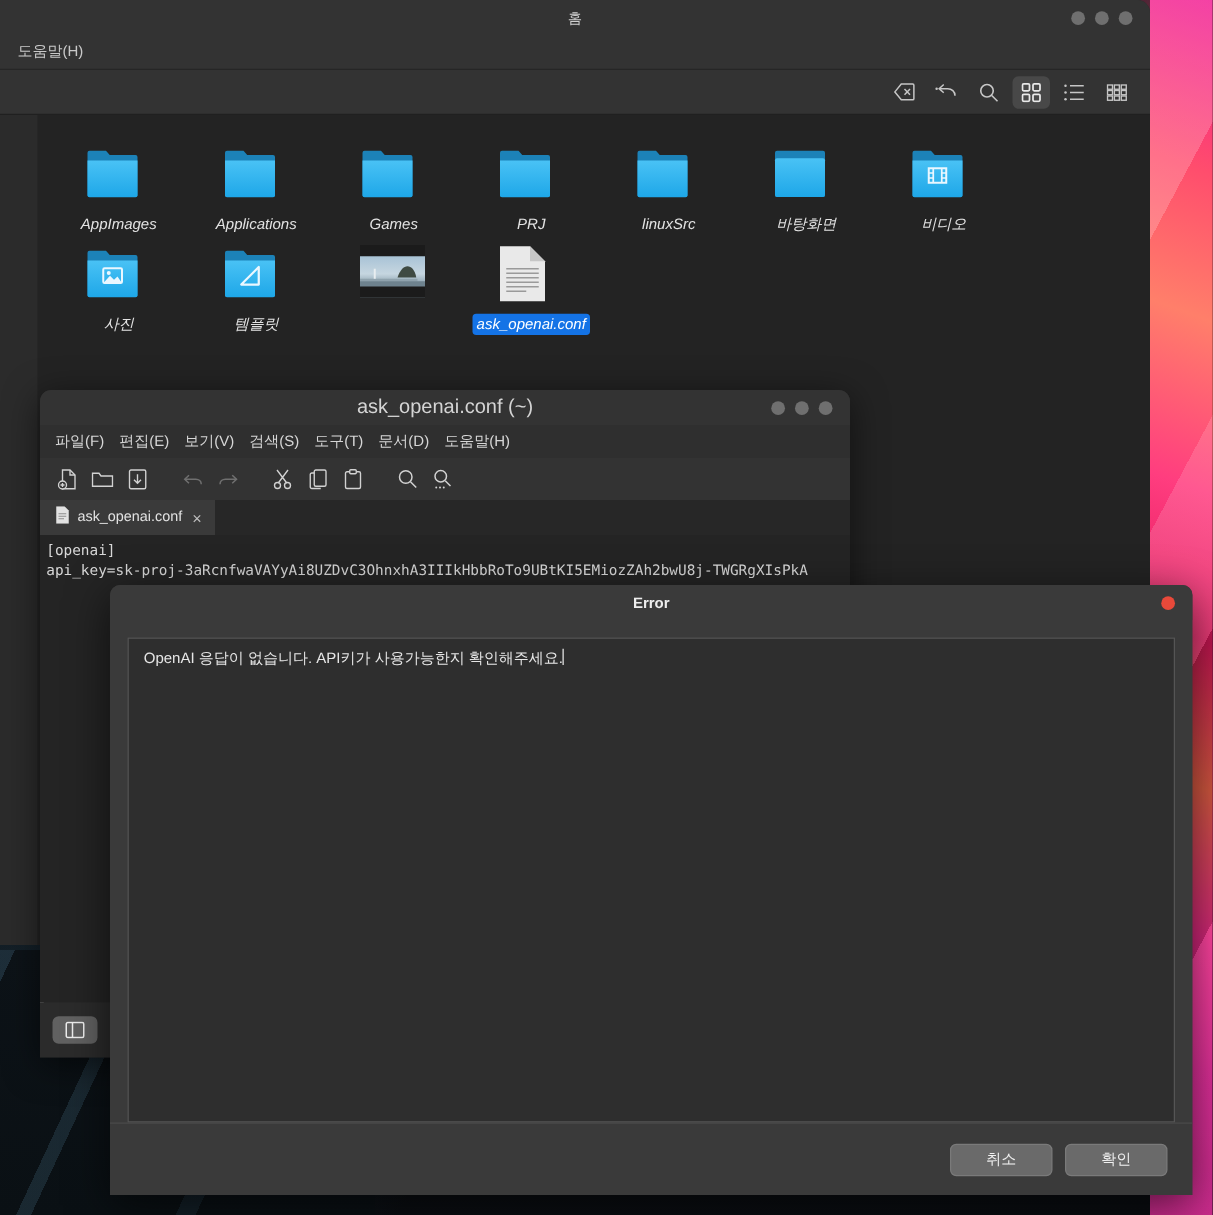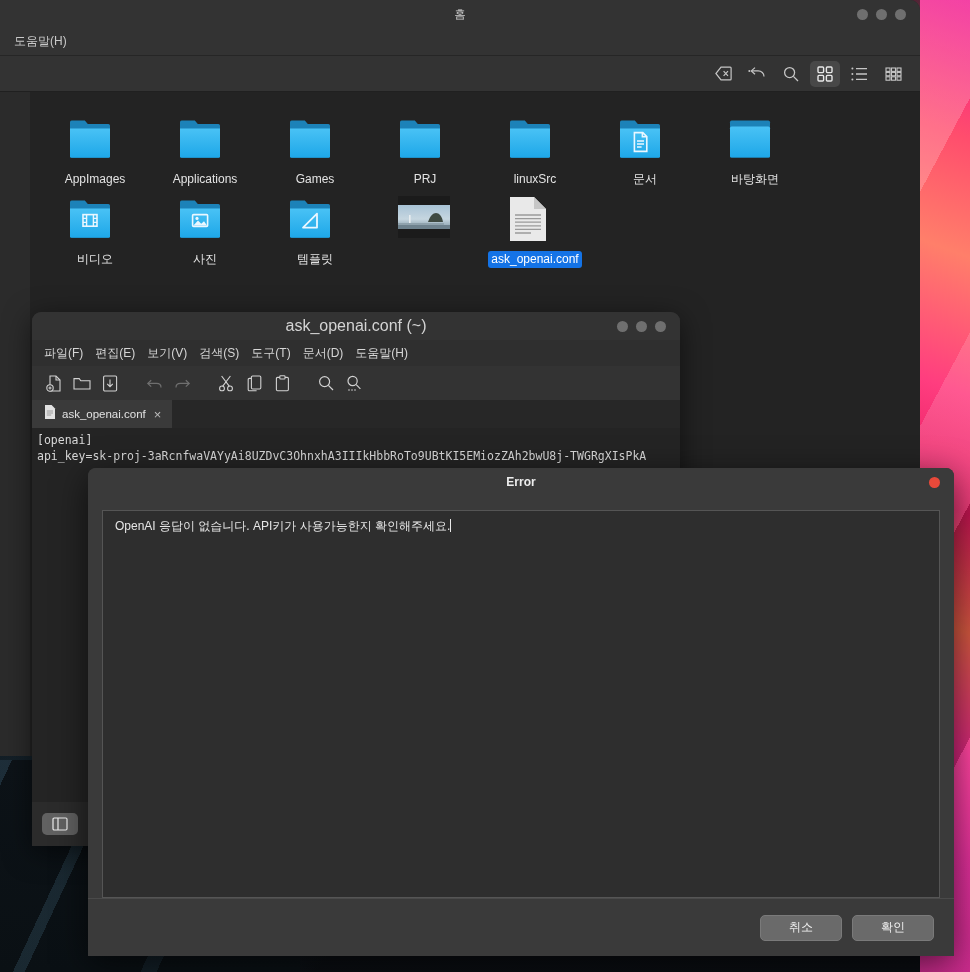--- a/index.html
+++ b/index.html
@@ -80,21 +80,21 @@
 
   #fm-body { position: absolute; left: 30px; top: 92px; right: 0; bottom: 0;
     background: #232323; }
 
   .icon-grid { padding: 16px 10px 0 10px; display: flex; flex-wrap: wrap; }
   .fitem { width: 110px; padding-top: 8px; display: flex; flex-direction: column;
     align-items: center; }
   .fitem .glyph { width: 54px; height: 46px; position: relative; }
   .fitem .lbl { margin-top: 9px; color: #e3e3e3; font-size: 12px; text-align: center;
     line-height: 15px; max-width: 100px; word-break: break-word; padding: 1px 3px;
-    border-radius: 3px; }
+    border-radius: 3px; font-style: italic; }
   .fitem .lbl.selected { background: #1473e6; color: #ffffff; }
 
   
   #editor {
     position: absolute; left: 32px; top: 312px; width: 648px; height: 534px;
     background: #2b2b2b; border-radius: 9px 9px 0 0;
     box-shadow: 0 6px 28px rgba(0,0,0,.55);
     overflow: hidden;
   }
   #ed-titlebar { height: 28px; background: #333333; position: relative;
@@ -295,36 +295,20 @@
                 </linearGradient>
               </defs>
               <path d="M2 6.2a1.6 1.6 0 0 1 1.6-1.6h13.2l3 3.4h20.6A1.6 1.6 0 0 1 42 9.6V40a1.6 1.6 0 0 1-1.6 1.6H3.6A1.6 1.6 0 0 1 2 40z" fill="#1c82b8"></path>
               <path d="M2 12.4h40v27.8a1.6 1.6 0 0 1-1.6 1.6H3.6A1.6 1.6 0 0 1 2 40.2z" fill="url(#gplain)"></path>
             </svg></div>
           <div class="lbl">linuxSrc</div>
         </div>
         <div class="fitem">
           <div class="glyph"><svg width="44" height="44" viewBox="0 0 44 44">
               <defs>
-                <linearGradient id="gdocuments" x1="0" y1="0" x2="0" y2="1">
-                  <stop offset="0" stop-color="#49c2f5"></stop>
-                  <stop offset="1" stop-color="#1ea7e8"></stop>
-                </linearGradient>
-              </defs>
-              <path d="M2 6.2a1.6 1.6 0 0 1 1.6-1.6h13.2l3 3.4h20.6A1.6 1.6 0 0 1 42 9.6V40a1.6 1.6 0 0 1-1.6 1.6H3.6A1.6 1.6 0 0 1 2 40z" fill="#1c82b8"></path>
-              <path d="M2 12.4h40v27.8a1.6 1.6 0 0 1-1.6 1.6H3.6A1.6 1.6 0 0 1 2 40.2z" fill="url(#gdocuments)"></path>
-              <path d="M16.4 16.6h8.4l4 4v14.8h-12.4z" fill="none" stroke="#eaf7ff" stroke-width="1.6"></path>
-              <path d="M24.4 16.6v4.2h4.2" fill="none" stroke="#eaf7ff" stroke-width="1.6"></path>
-              <path d="M19 25h7M19 28h7M19 31h4.6" stroke="#eaf7ff" stroke-width="1.4"></path>
-            </svg></div>
-          <div class="lbl">문서</div>
-        </div>
-        <div class="fitem">
-          <div class="glyph"><svg width="44" height="44" viewBox="0 0 44 44">
-              <defs>
                 <linearGradient id="gd" x1="0" y1="0" x2="0" y2="1">
                   <stop offset="0" stop-color="#49c2f5"></stop>
                   <stop offset="1" stop-color="#1ea7e8"></stop>
                 </linearGradient>
               </defs>
               <rect x="2" y="4.6" width="40" height="37" rx="1.6" fill="#1c82b8"></rect>
               <rect x="2" y="10.6" width="40" height="31" rx="1.6" fill="url(#gd)"></rect>
             </svg></div>
           <div class="lbl">바탕화면</div>
         </div>

